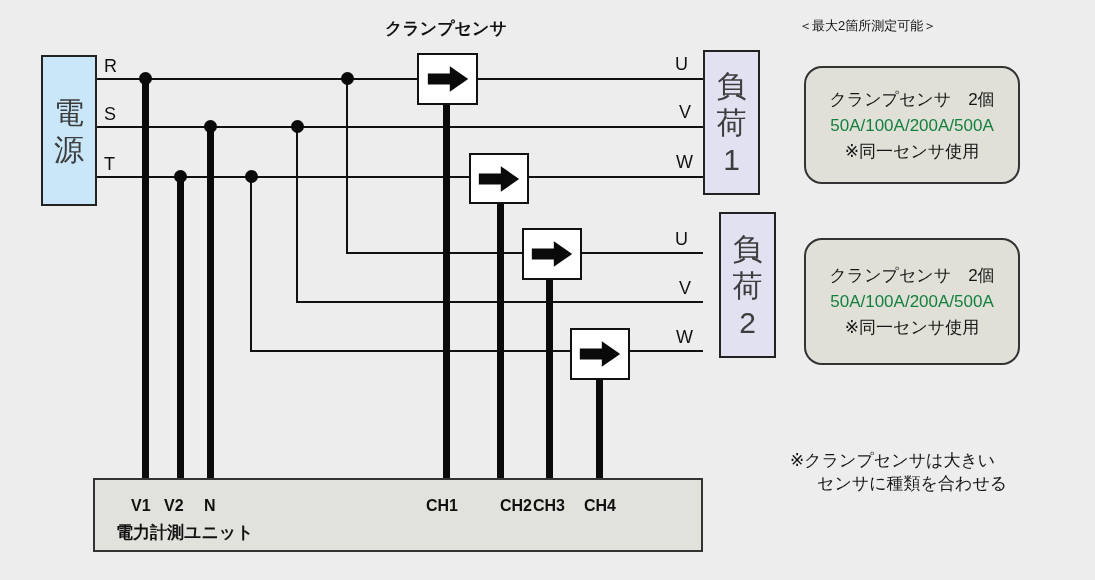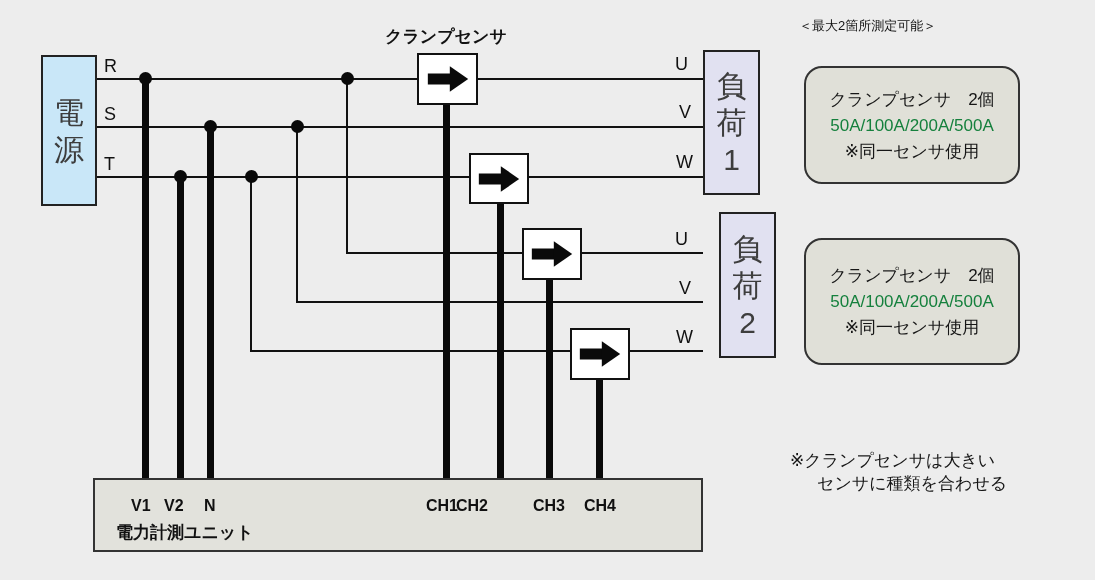--- a/index.html
+++ b/index.html
@@ -62,21 +62,21 @@
   }
   .notebox .nline{font-size:17px;line-height:23px;color:#161616;white-space:nowrap;}
   .notebox .nline.amp{color:#15803d;}
   .foot{position:absolute;font-size:17px;color:#161616;white-space:nowrap;}
 </style>
 </head>
 <body>
 
 <div class="diagram">
 
-  <div class="lbl bold" style="left:385px;top:28px;font-size:17px;">クランプセンサ</div>
+  <div class="lbl bold" style="left:385px;top:20px;font-size:17px;">クランプセンサ</div>
   <div class="lbl" style="left:799px;top:19px;font-size:13px;">＜最大2箇所測定可能＞</div>
 
   <div class="hline" style="left:97px;top:78px;width:606px;"></div>
   <div class="hline" style="left:97px;top:126px;width:606px;"></div>
   <div class="hline" style="left:97px;top:176px;width:606px;"></div>
   <div class="hline" style="left:347px;top:252px;width:356px;"></div>
   <div class="hline" style="left:297px;top:301px;width:406px;"></div>
   <div class="hline" style="left:251px;top:350px;width:452px;"></div>
 
   <div class="vline" style="left:346px;top:78px;height:176px;"></div>
@@ -156,21 +156,21 @@
     <div class="nline">クランプセンサ　2個</div>
     <div class="nline amp">50A/100A/200A/500A</div>
     <div class="nline">※同一センサ使用</div>
   </div>
 
   <div class="unitbox" style="left:93px;top:478px;width:610px;height:74px;"></div>
   <div class="term" style="left:131px;top:497px;">V1</div>
   <div class="term" style="left:164px;top:497px;">V2</div>
   <div class="term" style="left:204px;top:497px;">N</div>
   <div class="term" style="left:426px;top:497px;">CH1</div>
-  <div class="term" style="left:456px;top:497px;">CH2</div>
+  <div class="term" style="left:500px;top:497px;">CH2</div>
   <div class="term" style="left:533px;top:497px;text-align:right;">CH3</div>
   <div class="term" style="left:584px;top:497px;">CH4</div>
   <div class="lbl bold" style="left:104px;top:524px;font-size:17px;margin-left:12px;">電力計測ユニット</div>
 
   <div class="foot" style="left:817px;top:472px;">センサに種類を合わせる</div>
   <div class="foot" style="left:790px;top:449px;">※クランプセンサは大きい</div>
 
 </div>
 
 </body></html>

